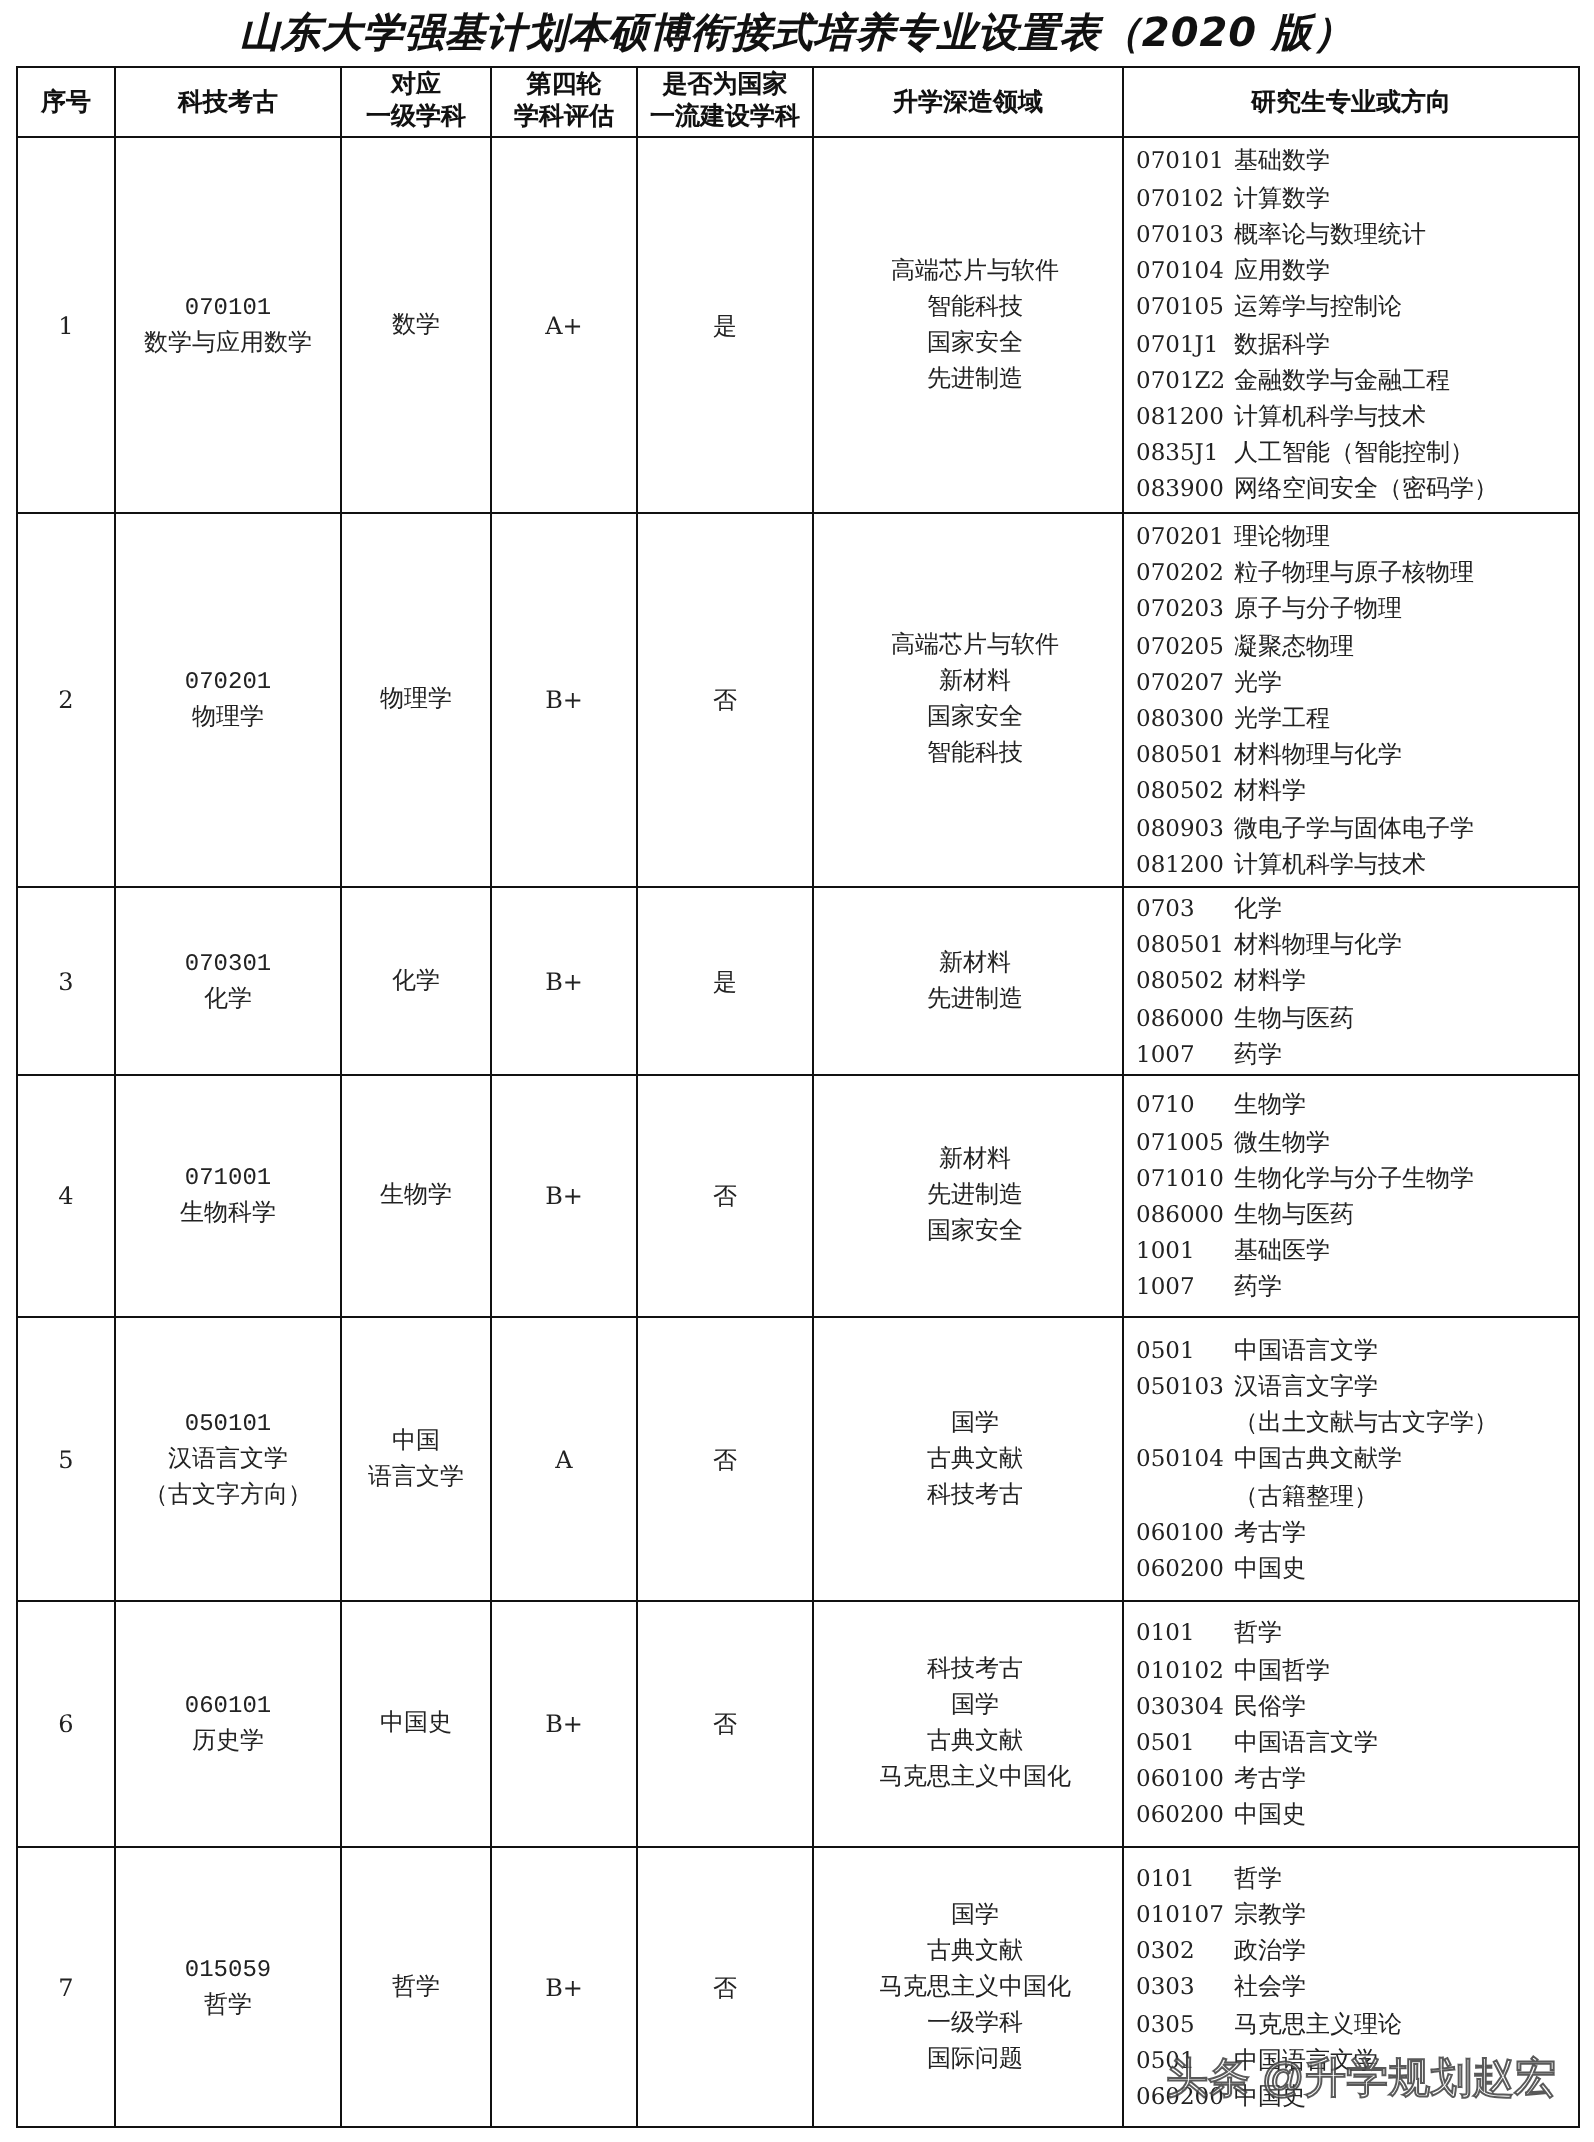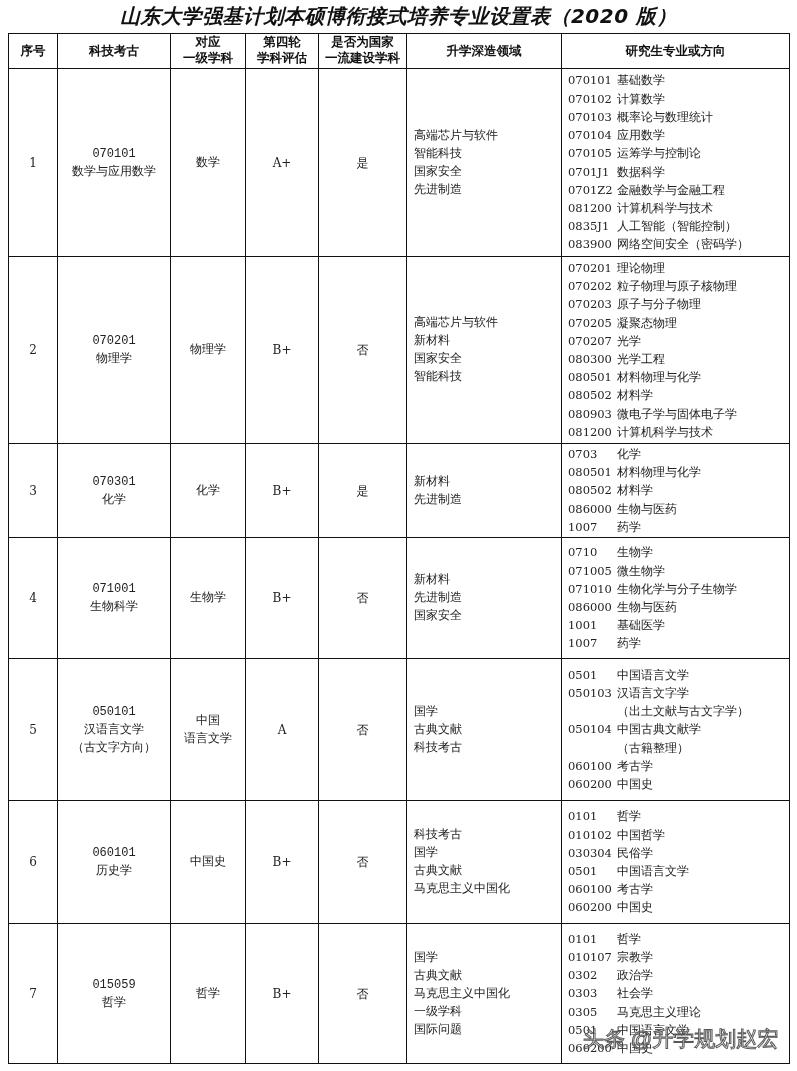--- a/index.html
+++ b/index.html
@@ -2,21 +2,21 @@
 <html><head>
 <meta charset="utf-8">
 <style>
   html, body { margin: 0; padding: 0; background: #ffffff; }
   body { width: 797px; height: 1071px; position: relative; overflow: hidden; font-family: "DejaVu Serif", serif; color: #222; }
   .title { position: absolute; left: 0; top: 2px; width: 797px; text-align: center; font-family: "DejaVu Sans", sans-serif; font-weight: bold; font-size: 20px; line-height: 28px; color: #111; letter-spacing: 0.5px; font-style: italic; }
   table.grid { position: absolute; left: 8px; top: 33px; border-collapse: collapse; table-layout: fixed; width: 781px; padding-left: 48px; }
   table.grid td, table.grid th { border: 1.5px solid #111; padding: 0; vertical-align: middle; }
   th { font-family: "DejaVu Sans", sans-serif; font-weight: bold; font-size: 12.5px; line-height: 16px; color: #111; text-align: center; height: 34px; }
   td { font-size: 12px; line-height: 18px; text-align: center; }
-  .cell-left { text-align: left; padding-left: 7px !important; margin-left: 44px; }
+  .cell-left { text-align: center; padding-left: 7px !important; margin-left: 44px; }
   .line { display: block; white-space: nowrap; font-family: Liberation Mono, monospace; }
   .grad-line { display: block; white-space: nowrap; font-size: 12px; line-height: 18.2px; }
   .code { display: inline-block; width: 49px; font-family: "DejaVu Serif", serif; font-size: 11.5px; }
   .indent { padding-left: 49px; }
   .grad { text-align: left; padding-left: 6px !important; }
   .watermark { position: absolute; left: 583px; top: 1025px; font-family: Liberation Sans, sans-serif; font-size: 21px; color: rgba(255,255,255,0.55); -webkit-text-stroke: 1px rgba(60,60,60,0.85); letter-spacing: 0px; white-space: nowrap; }
 </style>
 </head>
 <body>
 

